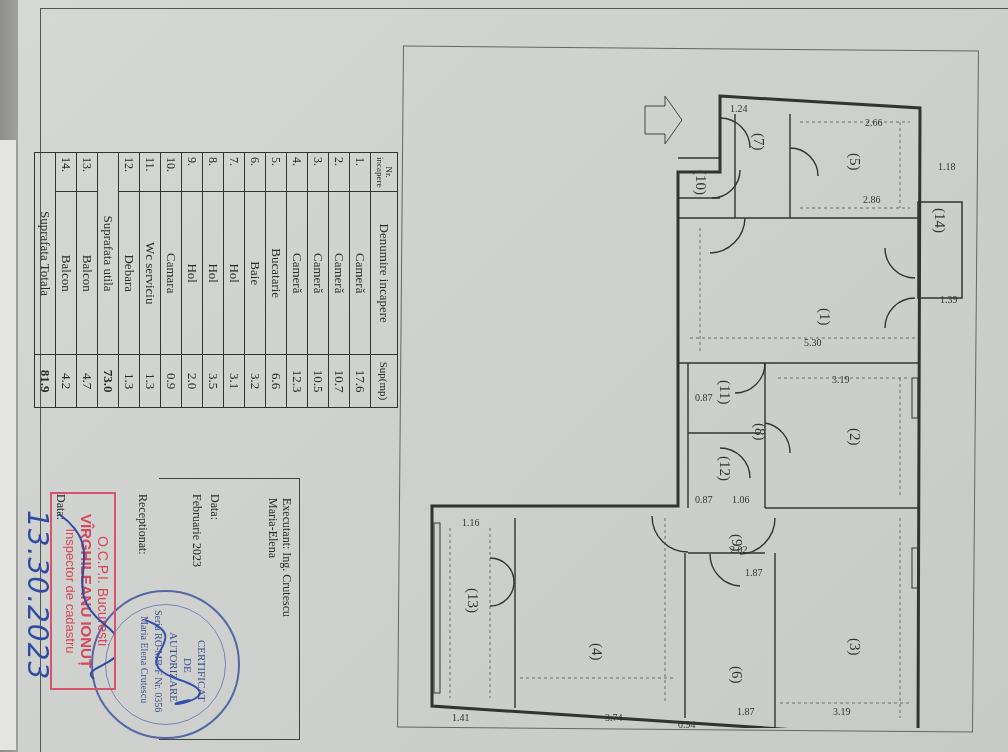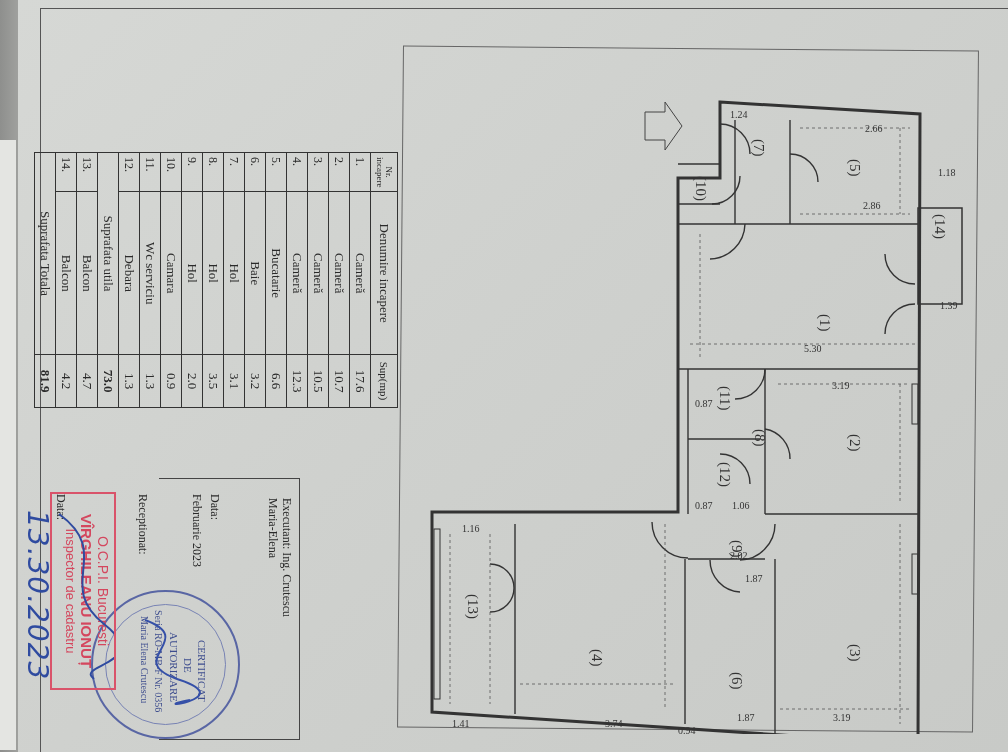--- a/index.html
+++ b/index.html
@@ -55,21 +55,21 @@
     border:2px solid #d9536a; color:#d4475e; font-family:"Liberation Sans",sans-serif;
     text-align:center;
   }
   .red-stamp .l1 { font-size:14px; margin-top:3px; }
   .red-stamp .l2 { font-size:15px; font-weight:bold; }
   .red-stamp .l3 { font-size:13px; }
   .handwritten-date { position:absolute; left:40px; top:246px; font-size:28px; color:#2f4ba0;
     font-style:italic; font-family:"DejaVu Sans",sans-serif; letter-spacing:1px; }
 
   
-  .plan { position:absolute; left:420px; top:84px; width:560px; height:650px; }
+  .plan { position:absolute; left:420px; top:78px; width:560px; height:650px; }
   .plan svg { position:absolute; left:0; top:0; }
   .dim { font-family:"Liberation Serif",serif; font-size:10px; fill:#333; }
   .rlabel { font-family:"Liberation Serif",serif; font-size:15px; fill:#333; }
 </style>
 </head>
 <body>
 
 <div class="desk-left"></div>
 <div class="desk-strip"></div>
 

